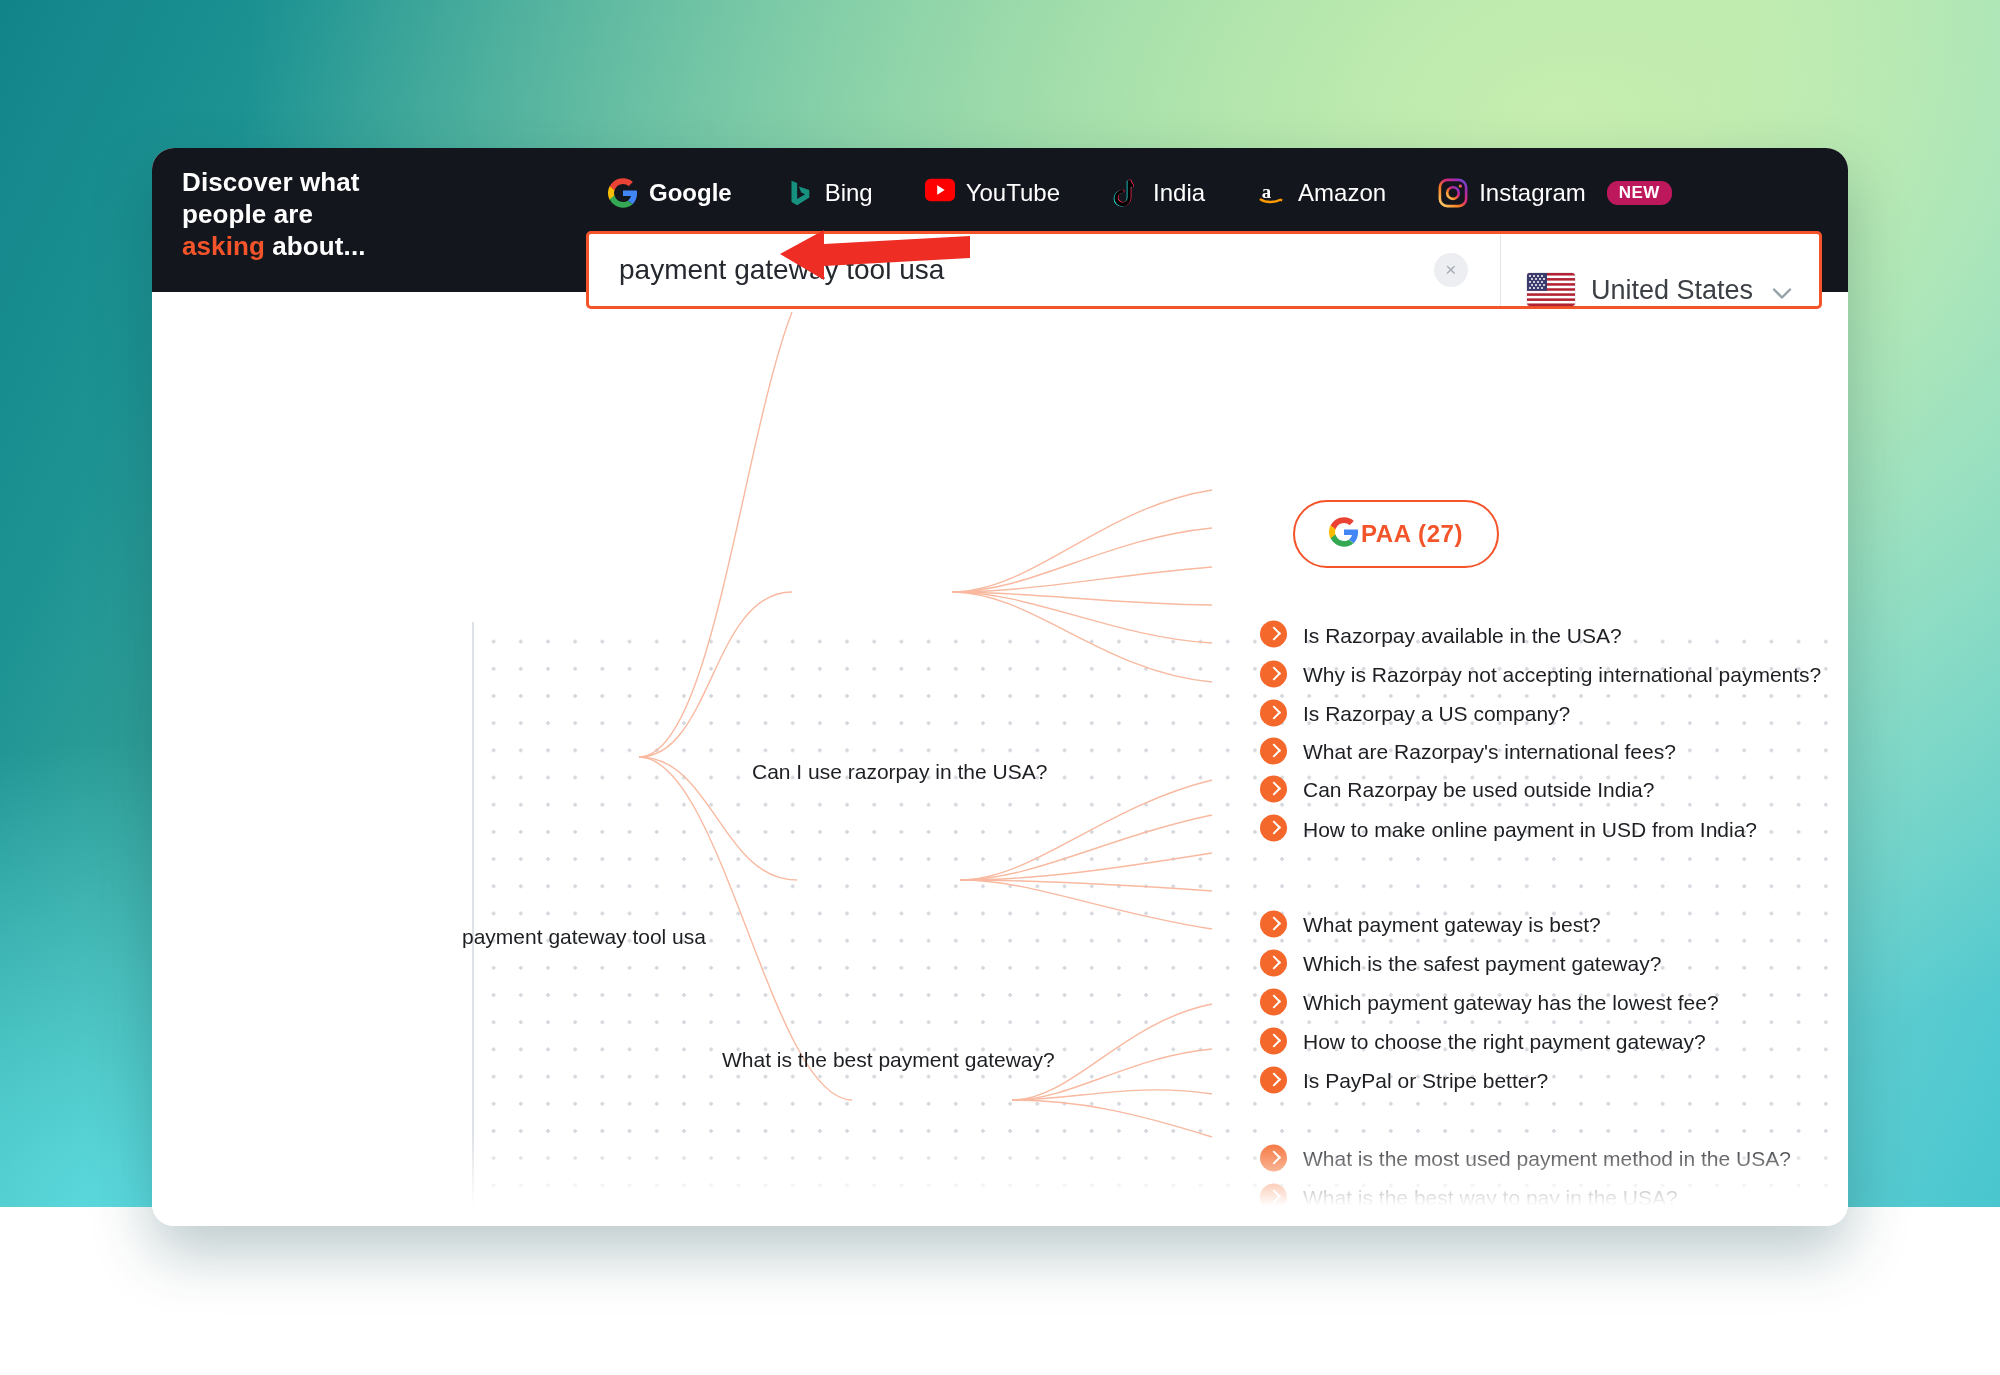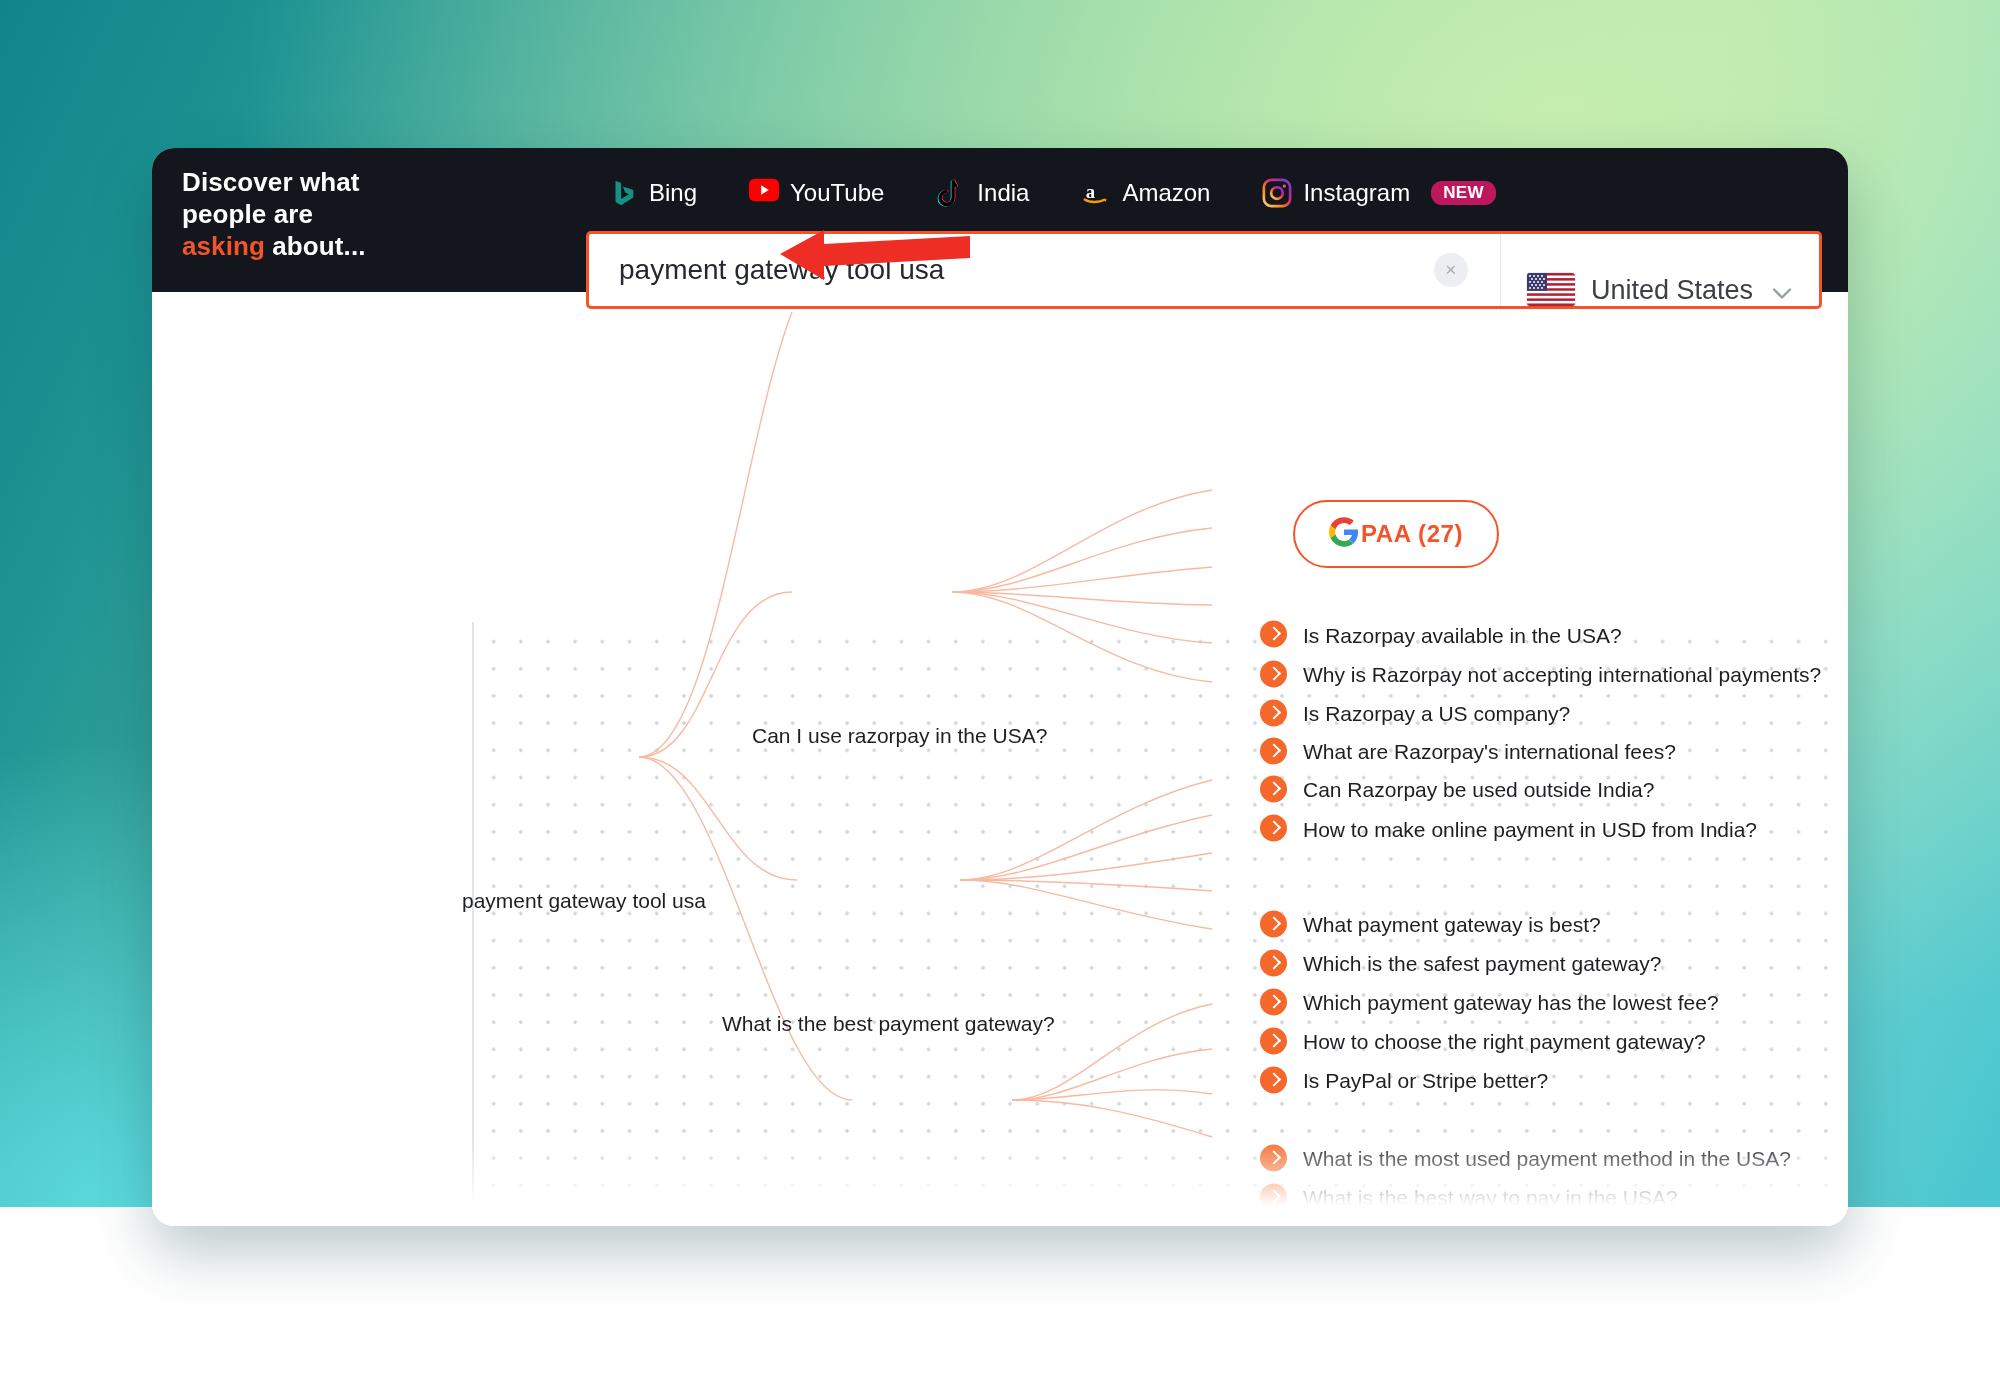--- a/index.html
+++ b/index.html
@@ -269,20 +269,21 @@
     overflow: visible;
   }
   .node-text {
     position: absolute;
     font-size: 21px;
     color: #1d1f23;
     white-space: nowrap;
     transform: translateY(-50%);
     cursor: pointer;
     z-index: 3;
+    margin-top: 36px;
   }
   .node-text.root { font-size: 21px; }
   .leaf {
     position: absolute;
     display: flex;
     align-items: center;
     gap: 16px;
     transform: translateY(-50%);
     cursor: pointer;
     z-index: 3;
@@ -319,20 +320,32 @@
     <div class="app-header">
 
       <div class="brand-block">
         <div>Discover what</div>
         <div>people are</div>
         <div><span class="accent">asking</span><span> about...</span></div>
       </div>
 
       <div class="tabs">
 
+        <div class="tab active">
+          <span class="tab-ico">
+            <svg viewBox="0 0 48 48" width="30" height="30">
+              <path fill="#EA4335" d="M24 9.5c3.5 0 6.6 1.2 9 3.6l6.7-6.7C35.6 2.6 30.2.5 24 .5 14.6.5 6.5 5.9 2.6 13.8l7.8 6.1C12.3 14 17.6 9.5 24 9.5z"></path>
+              <path fill="#4285F4" d="M46.5 24.5c0-1.6-.1-3.2-.4-4.7H24v9h12.7c-.6 3-2.3 5.5-4.8 7.2l7.5 5.8c4.4-4.1 7.1-10.1 7.1-17.3z"></path>
+              <path fill="#FBBC05" d="M10.4 28.6c-.5-1.5-.8-3-.8-4.6s.3-3.1.8-4.6l-7.8-6.1C1 16.5 0 20.1 0 24s1 7.5 2.6 10.7l7.8-6.1z"></path>
+              <path fill="#34A853" d="M24 47.5c6.2 0 11.4-2 15.2-5.5l-7.5-5.8c-2.1 1.4-4.8 2.2-7.7 2.2-6.4 0-11.7-4.5-13.6-10.4l-7.8 6.1C6.5 42.1 14.6 47.5 24 47.5z"></path>
+              <path fill="none" d="M0 0h48v48H0z"></path>
+            </svg>
+          </span>
+          <span class="tab-label">Google</span>
+        </div>
 
         <div class="tab">
           <span class="tab-ico">
             <svg viewBox="0 0 32 32" width="30" height="30">
               <path fill="#17917f" d="M8 3l6 2.2v17.1l8.5-4.9-4.1-1.9-2.6-6.5 11.2 3.9v7.9L14 29 8 25.6z"></path>
             </svg>
           </span>
           <span class="tab-label">Bing</span>
         </div>
 

